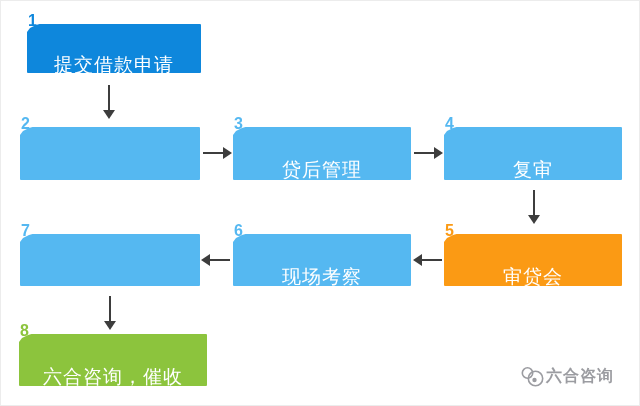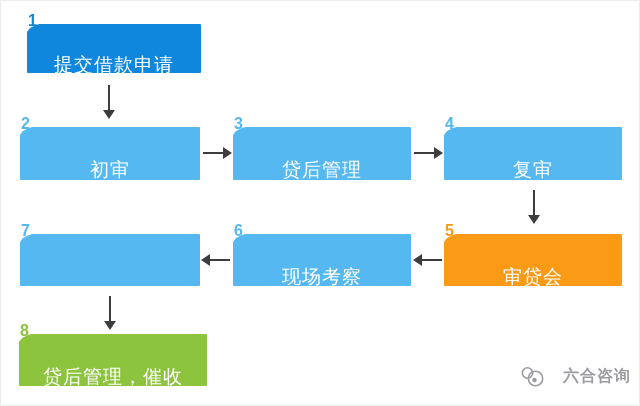--- a/index.html
+++ b/index.html
@@ -70,21 +70,21 @@
   .pos-a2{left:202px;top:146px;}
   .pos-a3{left:413px;top:146px;}
   .pos-a4{left:527px;top:189px;}
   .pos-a5{left:412px;top:253px;}
   .pos-a6{left:200px;top:253px;}
   .pos-a7{left:103px;top:295px;}
 
   
   .watermark{
     position:absolute;left:518px;top:362px;
-    display:flex;align-items:center;gap:17px;
+    display:flex;align-items:center;gap:0;
     color:var(--watermark-gray);
     opacity:.8;
   }
   .watermark .brand{font-size:16px;font-weight:600;letter-spacing:1px;}
   .watermark svg{display:block;}
 </style>
 </head>
 <body>
 
 <div class="canvas">
@@ -96,21 +96,20 @@
   </div>
 
   <div class="arrow down pos-a1">
       <i class="stem"></i>
       <i class="head"></i>
     </div>
 
   <div class="box c-lblue pos-2">
     <span class="notch"></span>
     <span class="num">2</span>
-    <span class="label">初审</span>
   </div>
 
   <div class="arrow right pos-a2">
       <i class="stem"></i>
       <i class="head"></i>
     </div>
 
   <div class="box c-lblue pos-3">
     <span class="notch"></span>
     <span class="num">3</span>
@@ -161,21 +160,21 @@
   </div>
 
   <div class="arrow down pos-a7">
       <i class="stem"></i>
       <i class="head"></i>
     </div>
 
   <div class="box c-green pos-8">
     <span class="notch"></span>
     <span class="num">8</span>
-    <span class="label">贷后管理，催收</span>
+    <span class="label">六合咨询，催收</span>
   </div>
 
   <div class="watermark">
     <svg width="27" height="27" viewBox="0 0 27 27">
       <circle cx="8.5" cy="10" r="5.2" fill="none" stroke="currentColor" stroke-width="1.6"></circle>
       <circle cx="16.5" cy="15.5" r="7.2" fill="none" stroke="currentColor" stroke-width="1.6"></circle>
       <circle cx="15.5" cy="17" r="2.2" fill="currentColor"></circle>
     </svg>
     <span class="brand">六合咨询</span>
   </div>

